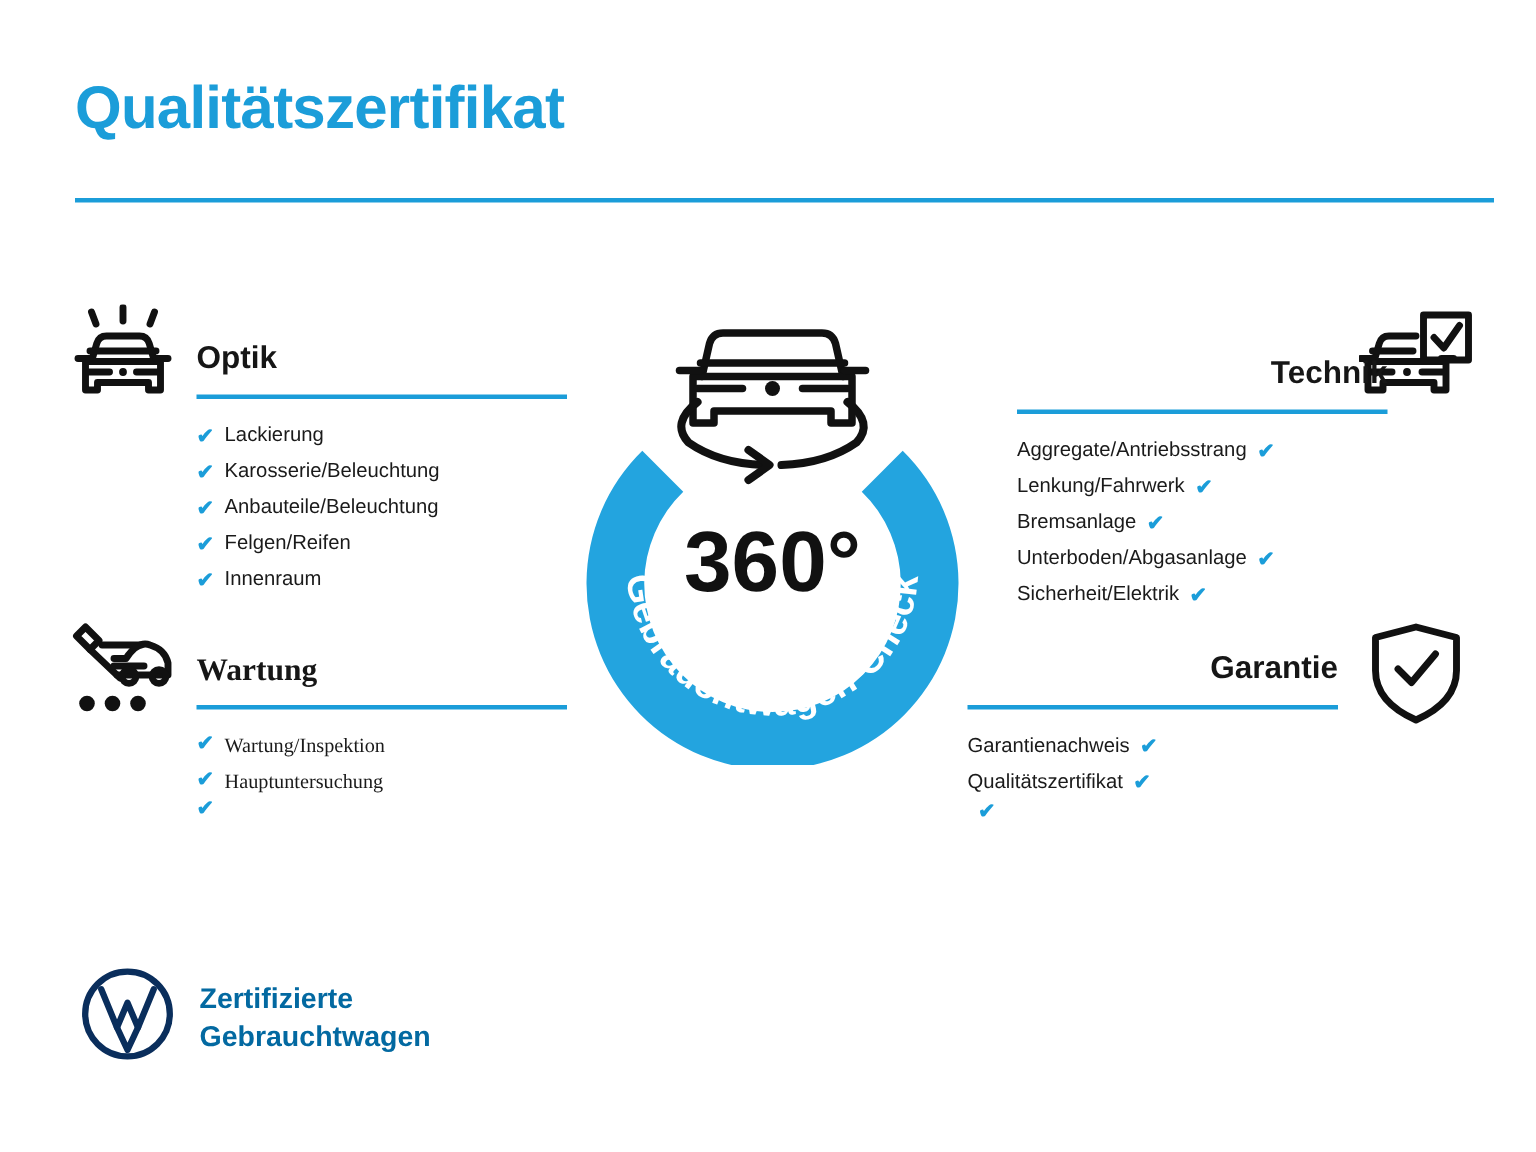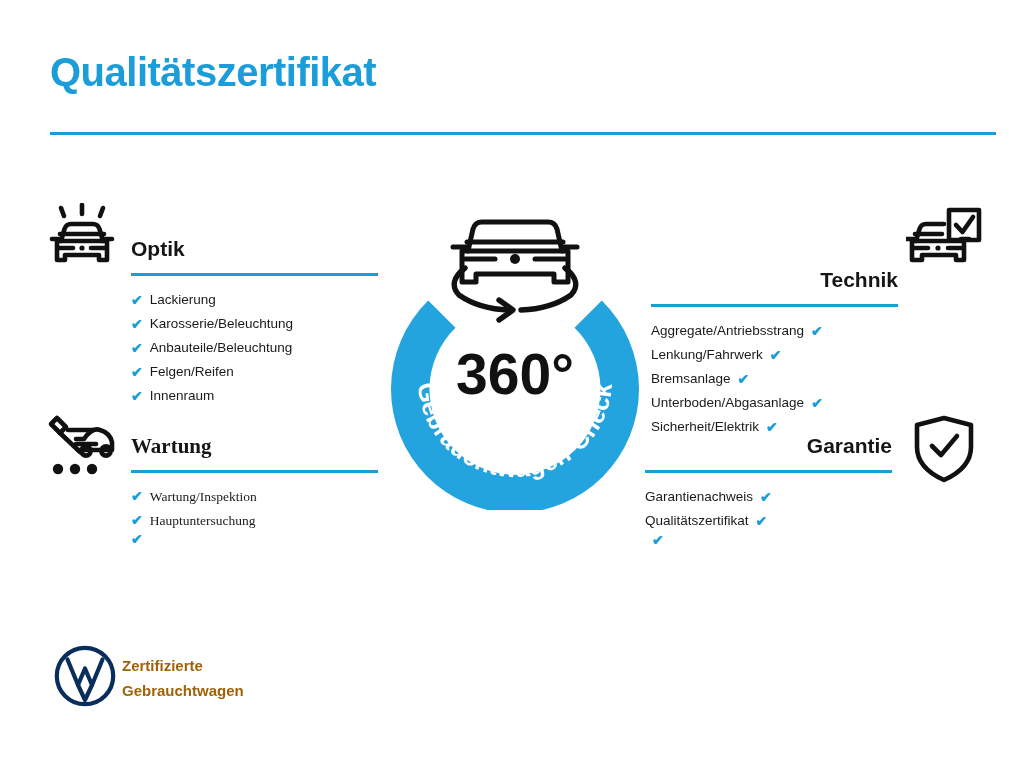--- a/index.html
+++ b/index.html
@@ -94,23 +94,23 @@
   .sec-left .check-list li { justify-content: flex-start; }
   .sec-left .chk { margin-right: 7px; }
   .sec-left .section-title { text-align: left; }
 
   
   .sec-right .check-list li { justify-content: flex-start; }
   .sec-right .chk { margin-left: 7px; }
   .sec-right .section-title { text-align: right; }
 
   
-  #sec-optik   { left: 131px; top: 236px; width: 247px; }
+  #sec-optik   { left: 131px; top: 226px; width: 247px; }
   #sec-wartung { left: 131px; top: 433px; width: 247px; font-family: Liberation Serif, serif; }
-  #sec-technik { left: 651px; top: 236px; width: 247px; margin-top: 31px; }
+  #sec-technik { left: 678px; top: 236px; width: 247px; }
   #sec-garantie{ left: 645px; top: 433px; width: 247px; }
 
   
   .side-icon {
     position: absolute;
   }
   #icon-optik    { left: 46px;  top: 203px; }
   #icon-wartung  { left: 46px;  top: 414px; }
   #icon-technik  { left: 906px; top: 206px; }
   #icon-garantie { left: 911px; top: 414px; }
@@ -128,25 +128,25 @@
   
   #footer-logo {
     position: absolute;
     left: 54px;
     top: 645px;
     display: flex;
     align-items: center;
   }
   #footer-logo .vw-mark { flex: 0 0 auto; }
   .footer-text {
-    margin-left: 6px;
-    font-size: 15px;
+    margin-left: 17px;
+    font-size: 19px;
     font-weight: 700;
     line-height: 25px;
-    color: #a16207;
+    color: #0369a1;
     white-space: nowrap;
   }
 </style>
 </head>
 <body>
 
 <div id="page">
 
   <div class="page-title">Qualitätszertifikat</div>
   <div class="header-rule"></div>

